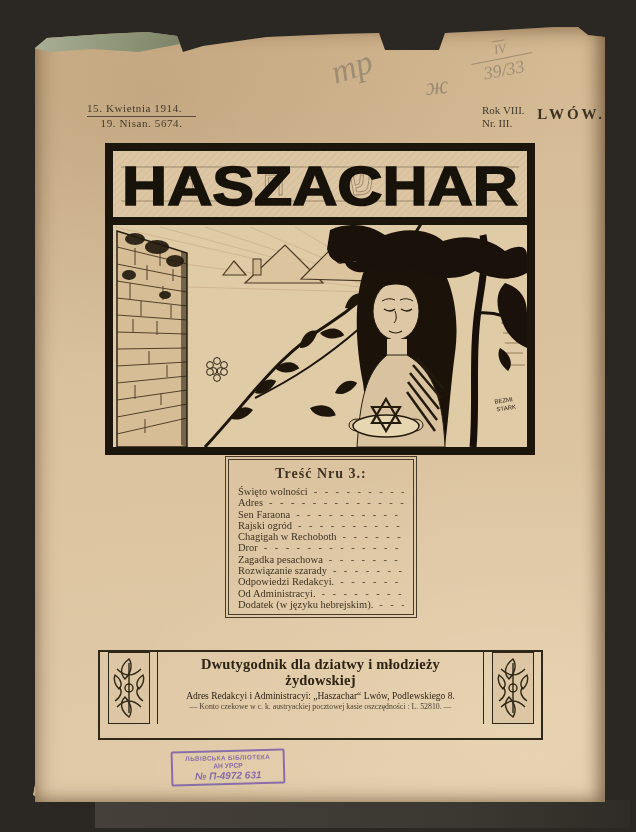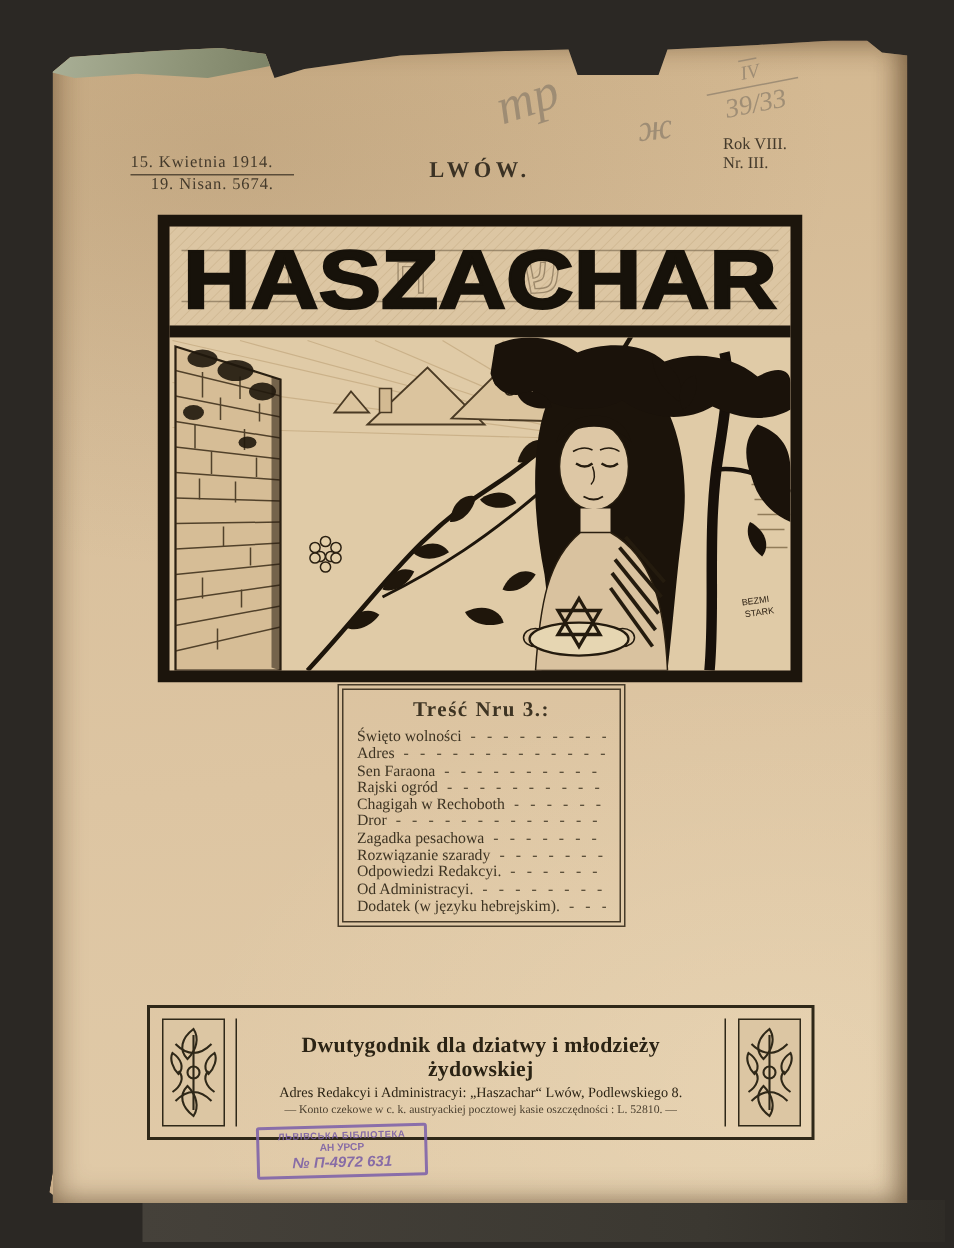--- a/index.html
+++ b/index.html
@@ -26,23 +26,23 @@
 
   .tape{position:absolute;left:-3px;top:-6px;width:148px;height:36px;z-index:5;
     background:linear-gradient(100deg,#abb198,#8f9579 60%,#7d8367);
     clip-path:polygon(0% 55%,4% 15%,18% 4%,45% 0%,62% 10%,82% 4%,100% 40%,100% 78%,
       72% 100%,40% 92%,12% 100%,0% 88%);}
 
   
   .mast-date{position:absolute;left:52px;top:80px;color:#443a2b;font-size:11px;
     letter-spacing:.6px;line-height:13px;text-align:center;}
   .mast-date .l1{border-bottom:1px solid #5a4c39;padding-bottom:1px;padding-right:14px;}
-  .mast-city{position:absolute;left:0;right:0;top:84px;text-align:center;font-size:15px;
+  .mast-city{position:absolute;left:0;right:0;top:84px;text-align:right;font-size:15px;
     font-weight:bold;letter-spacing:3px;color:#3b3224;}
-  .mast-vol{position:absolute;left:447px;top:68px;font-size:11px;line-height:13px;color:#443a2b;}
+  .mast-vol{position:absolute;left:447px;top:82px;font-size:11px;line-height:13px;color:#443a2b;}
 
   
   .pencil{color:#93846f;opacity:.8;font-style:italic;}
   .hw-script{position:absolute;left:296px;top:26px;font-size:34px;transform:rotate(-18deg);}
   .hw-letter{position:absolute;left:390px;top:50px;font-size:25px;transform:rotate(-6deg);}
   .hw-shelf{position:absolute;left:432px;top:18px;width:70px;transform:rotate(-11deg);
     text-align:center;line-height:1;}
   .hw-shelf .top{display:inline-block;font-size:13px;text-decoration:overline;padding:0 8px 2px;}
   .hw-shelf .bar{border-top:1.5px solid #93846f;margin:1px 4px 2px;}
   .hw-shelf .bot{font-size:18px;}
@@ -55,21 +55,21 @@
     border:1.2px solid #473b29;padding:2px;box-sizing:border-box;}
   .toc-inner{border:1px solid #473b29;height:100%;box-sizing:border-box;
     padding:5px 9px 6px;overflow:hidden;color:#3e3423;}
   .toc-head{text-align:center;font-size:14px;font-weight:bold;letter-spacing:1px;margin:1px 0 4px;}
   .toc-row{display:flex;align-items:flex-start;font-size:10.5px;line-height:11.3px;white-space:nowrap;font-family:Liberation Serif, serif;}
   .toc-row .lbl{flex:none;}
   .toc-row .dash{flex:1;overflow:hidden;margin-left:6px;letter-spacing:2.4px;color:#4a3f2c;}
 
   
   .pub{position:absolute;left:63px;top:628px;width:445px;height:90px;box-sizing:border-box;
-    border:2px solid #2f2818;display:flex;align-items:center;color:#2b2314;margin-top:20px;}
+    border:2px solid #2f2818;display:flex;align-items:flex-start;color:#2b2314;}
   .pub-side{flex:none;width:57px;display:flex;align-items:center;justify-content:center;}
   .pub-side.l{border-right:1.2px solid #2f2818;}
   .pub-side.r{border-left:1.2px solid #2f2818;}
   .orn{border:1.2px solid #2f2818;padding:2px;background:#dcc6a3;}
   .pub-mid{flex:1;text-align:center;padding:4px 6px 2px;overflow:hidden;}
   .pub-l1{font-size:14.5px;font-weight:bold;line-height:16px;letter-spacing:.2px;}
   .pub-addr{font-size:9.5px;margin-top:3px;}
   .pub-acct{font-size:7.8px;color:#4c4130;margin-top:1px;}
 
   

